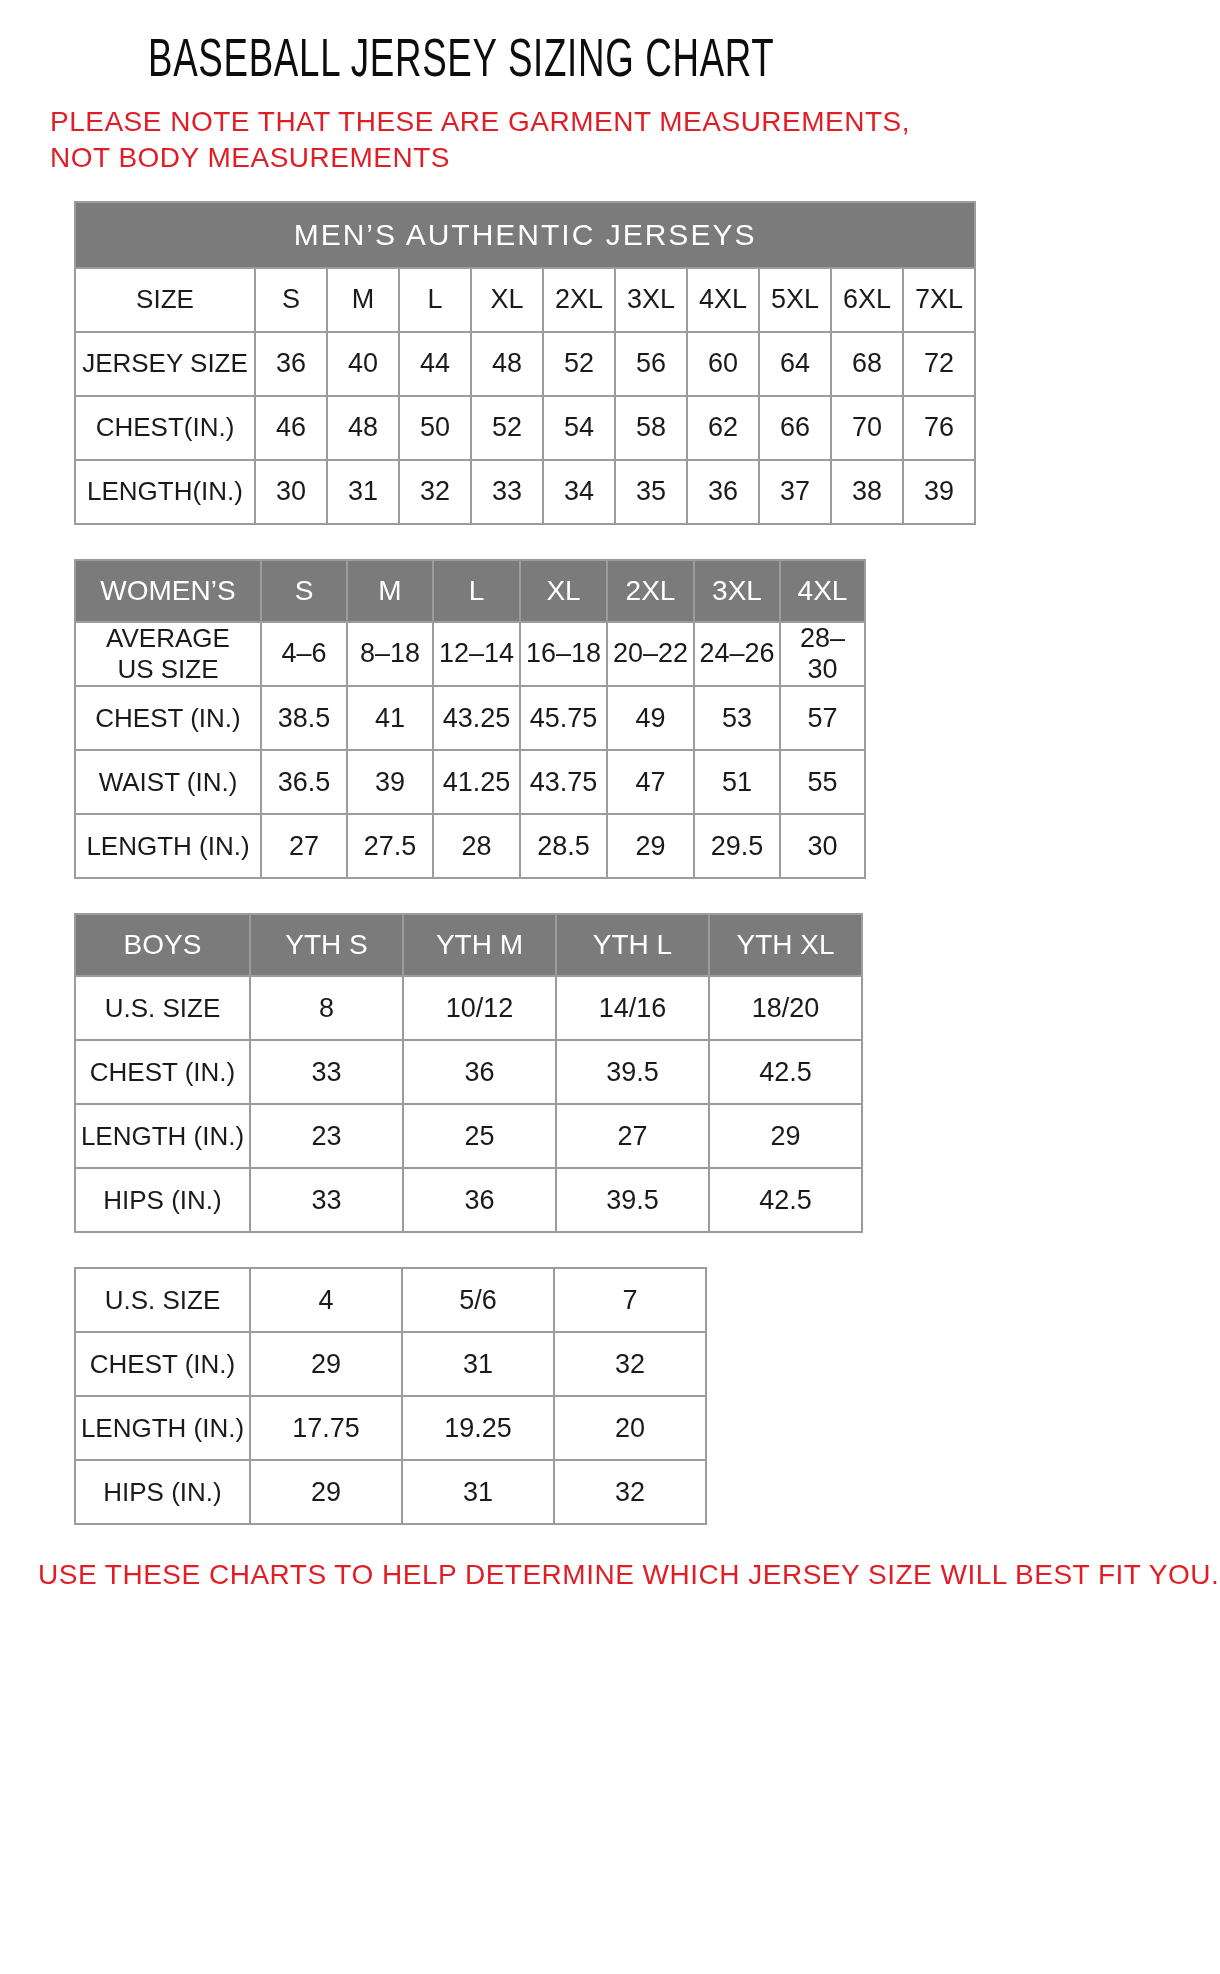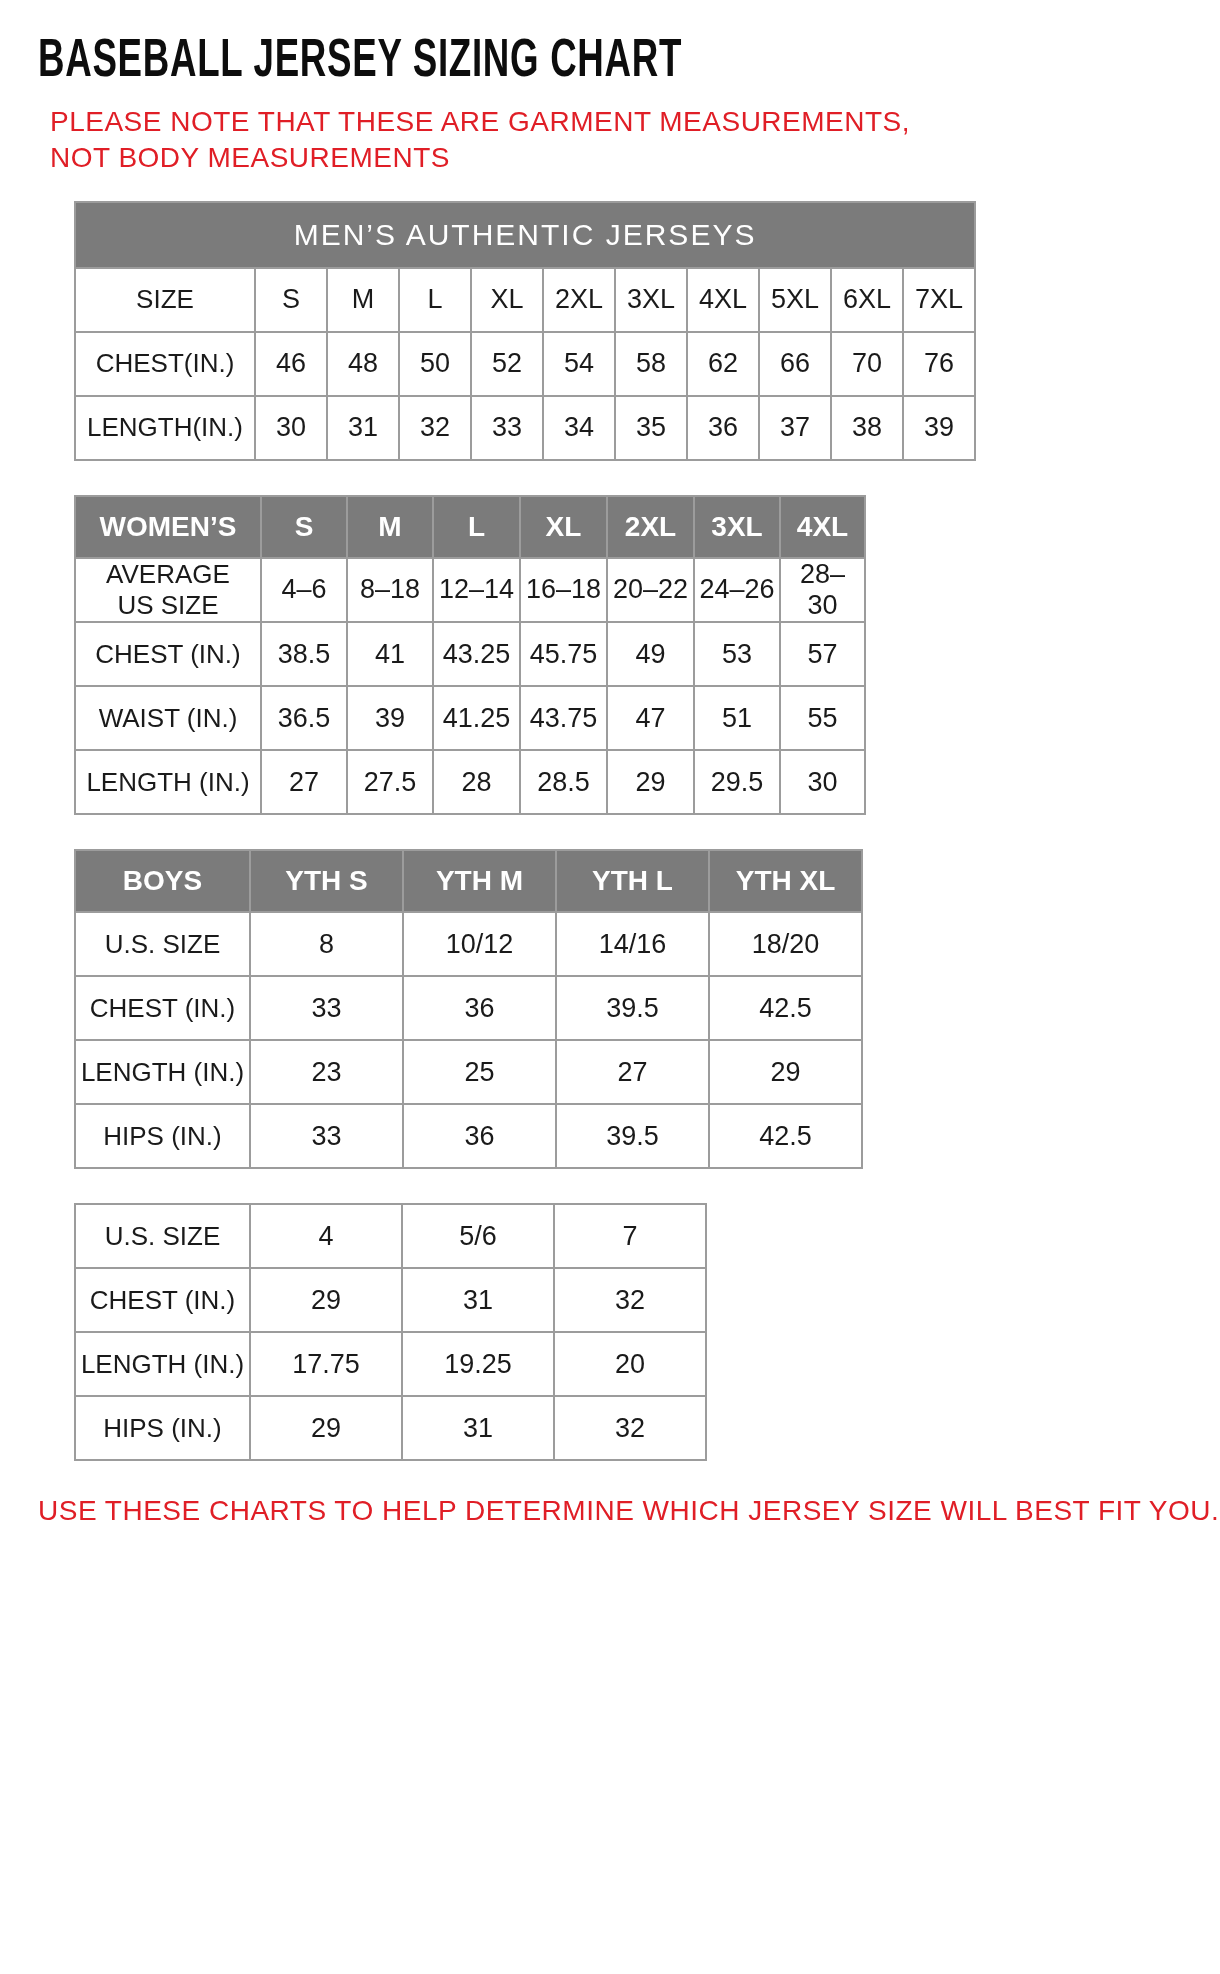--- a/index.html
+++ b/index.html
@@ -11,23 +11,24 @@
   body{
     width:1220px;
     font-family:"Liberation Sans", sans-serif;
     color:#1a1a1a;
   }
   .page{padding:16px 40px 40px 38px;}
 
   .main-title{
     margin:10px 0 16px 0;
     font-size:54px;
-    font-weight:bold;
+    font-weight:normal;
     color:#0d0d0d;
     white-space:nowrap;
+    text-align:center;
   }
   .main-title .squeeze{
     display:inline-block;
     transform:scaleX(0.68);
     transform-origin:left center;
     letter-spacing:1px;
   }
 
   .note{
     color:var(--accent-red);
@@ -57,21 +58,21 @@
     color:#ffffff;
     font-size:30px;
     font-weight:normal;
     height:64px;
     letter-spacing:2px;
   }
   table.size-table th.colhead{
     background:var(--header-bg);
     color:#ffffff;
     font-size:28px;
-    font-weight:bold;
+    font-weight:normal;
     height:60px;
   }
   table.size-table td{
     height:62px;
     font-size:27px;
   }
   table.size-table td.label{
     font-size:26px;
     white-space:pre-line;
     line-height:1.2;
@@ -118,20 +119,33 @@
             <td>S</td>
             <td>M</td>
             <td>L</td>
             <td>XL</td>
             <td>2XL</td>
             <td>3XL</td>
             <td>4XL</td>
             <td>5XL</td>
             <td>6XL</td>
             <td>7XL</td>
+          </tr>
+          <tr>
+            <td class="label">JERSEY SIZE</td>
+            <td>36</td>
+            <td>40</td>
+            <td>44</td>
+            <td>48</td>
+            <td>52</td>
+            <td>56</td>
+            <td>60</td>
+            <td>64</td>
+            <td>68</td>
+            <td>72</td>
           </tr>
           <tr>
             <td class="label">CHEST(IN.)</td>
             <td>46</td>
             <td>48</td>
             <td>50</td>
             <td>52</td>
             <td>54</td>
             <td>58</td>
             <td>62</td>

